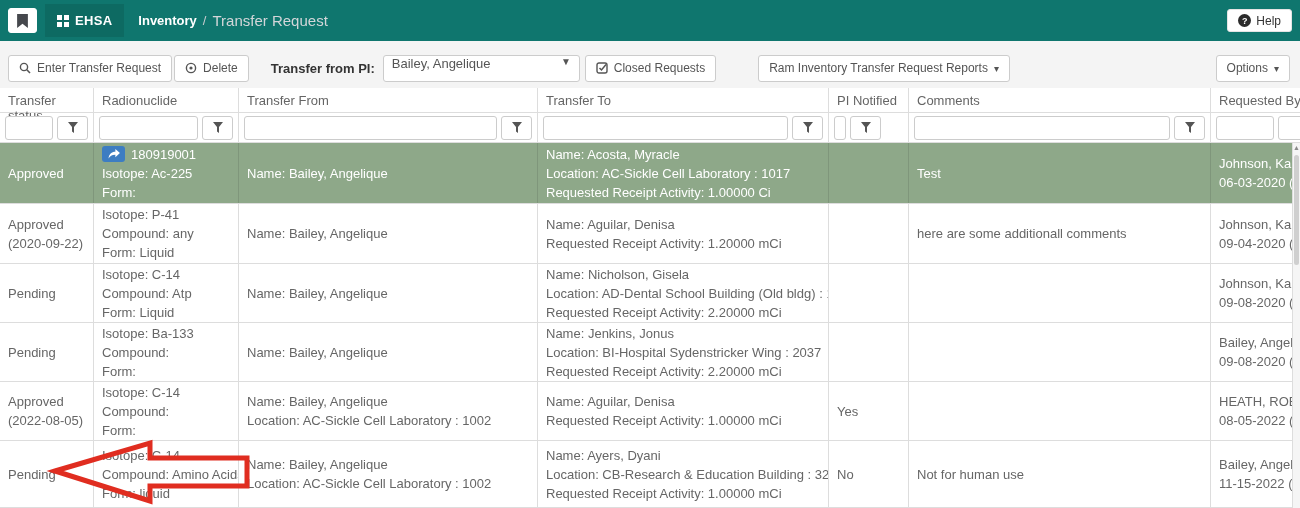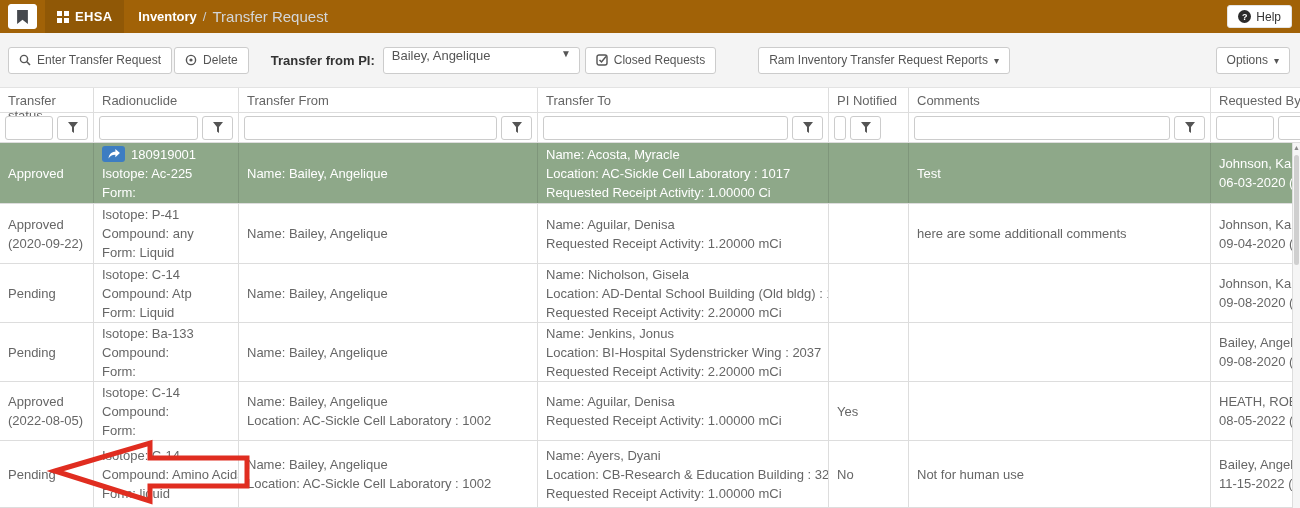--- a/index.html
+++ b/index.html
@@ -1,20 +1,20 @@
 <!DOCTYPE html>
 <html><head>
 <meta charset="utf-8">
 <style>
   * { margin:0; padding:0; box-sizing:border-box; }
   html,body { width:1300px; height:508px; overflow:hidden; background:#fff;
               font-family:"Liberation Sans", sans-serif; position:relative; }
 
   
-  .topbar { height:33px; background:#a16207; display:flex; align-items:center; padding:0 8px; }
+  .topbar { height:41px; background:#0f766e; display:flex; align-items:center; padding:0 8px; }
   .bookmark-btn { width:29px; height:25px; background:#fff; border:1px solid #fff; border-radius:3px;
                   display:flex; align-items:center; justify-content:center; cursor:pointer; }
   .brand-seg { display:flex; align-items:center; gap:6px; background:rgba(0,0,0,0.10);
                height:33px; padding:0 12px; margin-left:8px; }
   .grid-icon { display:grid; grid-template-columns:5px 5px; grid-template-rows:5px 5px; gap:2px; }
   .grid-icon span { background:#fff; }
   .brand-name { color:#fff; font-size:13px; font-weight:bold; letter-spacing:.3px; }
   .crumb { color:#fff; font-size:13px; font-weight:bold; margin-left:14px; }
   .crumb-sep { color:#c9cccf; font-size:13px; margin:0 6px; }
   .page-title { color:#d3d6d9; font-size:15px; }

